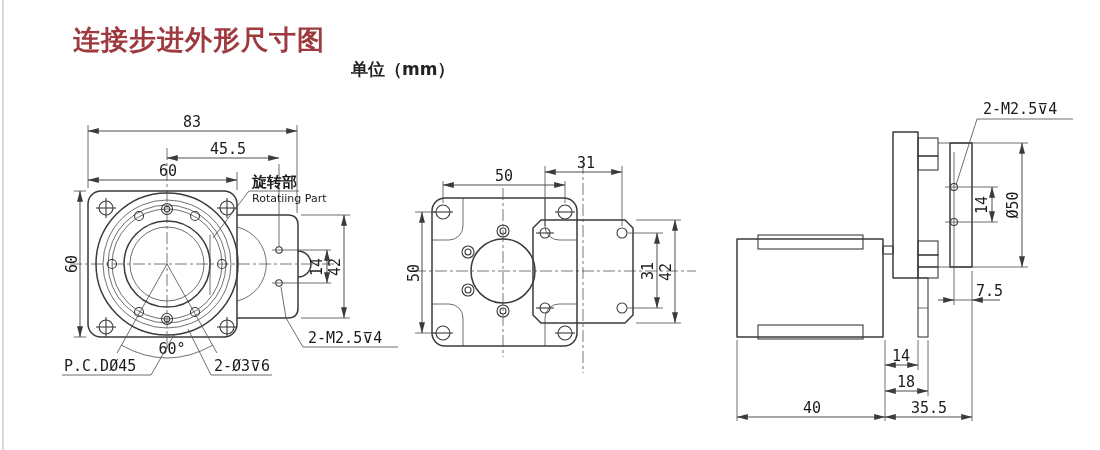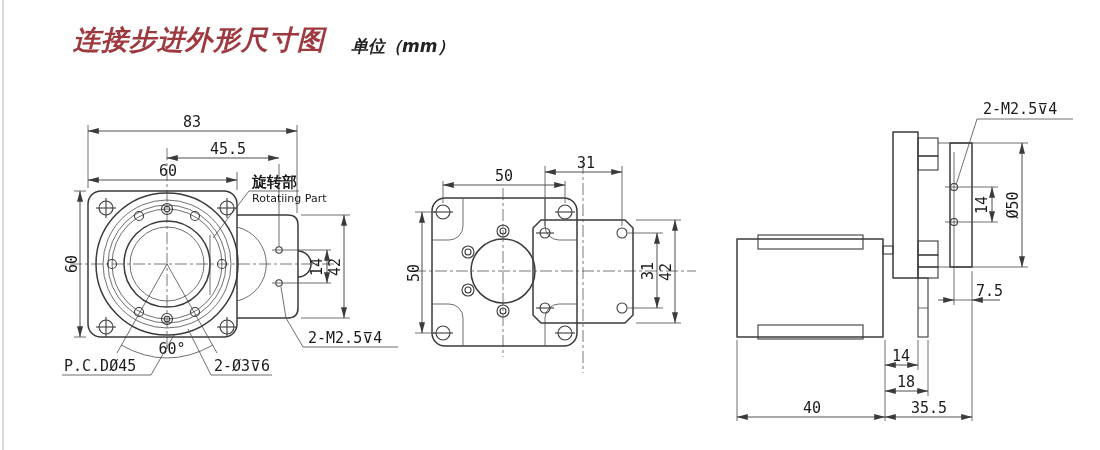--- a/index.html
+++ b/index.html
@@ -1,20 +1,20 @@
 <!DOCTYPE html>
 <html><head>
 <meta charset="utf-8">
 <style>
   html,body{margin:0;padding:0;background:#ffffff;}
   .stage{position:relative;width:1100px;height:450px;background:#fff;overflow:hidden;
          font-family:"DejaVu Sans","Liberation Sans",sans-serif;}
-  .hdr{position:absolute;left:73px;top:22px;display:flex;align-items:flex-end;gap:26px;font-style:italic;}
+  .hdr{position:absolute;left:73px;top:22px;display:flex;align-items:flex-start;gap:26px;}
   .hdr .t{font-size:27px;font-weight:bold;letter-spacing:1px;}
-  .hdr .u{font-size:17px;color:#222;font-weight:bold;}
+  .hdr .u{font-size:17px;color:#222;font-weight:bold;margin-top:36px;}
   svg text{fill:#1b1b1b;font-family:"DejaVu Sans Mono","Liberation Mono",monospace;font-size:15px;}
   svg text.cn{font-family:"DejaVu Sans","Liberation Sans",sans-serif;font-weight:bold;font-size:15px;}
   svg text.en{font-family:"DejaVu Sans","Liberation Sans",sans-serif;font-size:11px;font-weight:normal;}
   .o15{stroke:#3b3b3b;stroke-width:1.5;fill:none;stroke-linejoin:round;}
   .o10{stroke:#3b3b3b;stroke-width:1.1;fill:none;}
   .o08{stroke:#4a4a4a;stroke-width:0.8;fill:none;}
   .dim{stroke:#3b3b3b;stroke-width:0.9;fill:none;}
   .cl{stroke:#555;stroke-width:0.8;fill:none;stroke-dasharray:12 3 3 3;}
 </style>
 </head>

